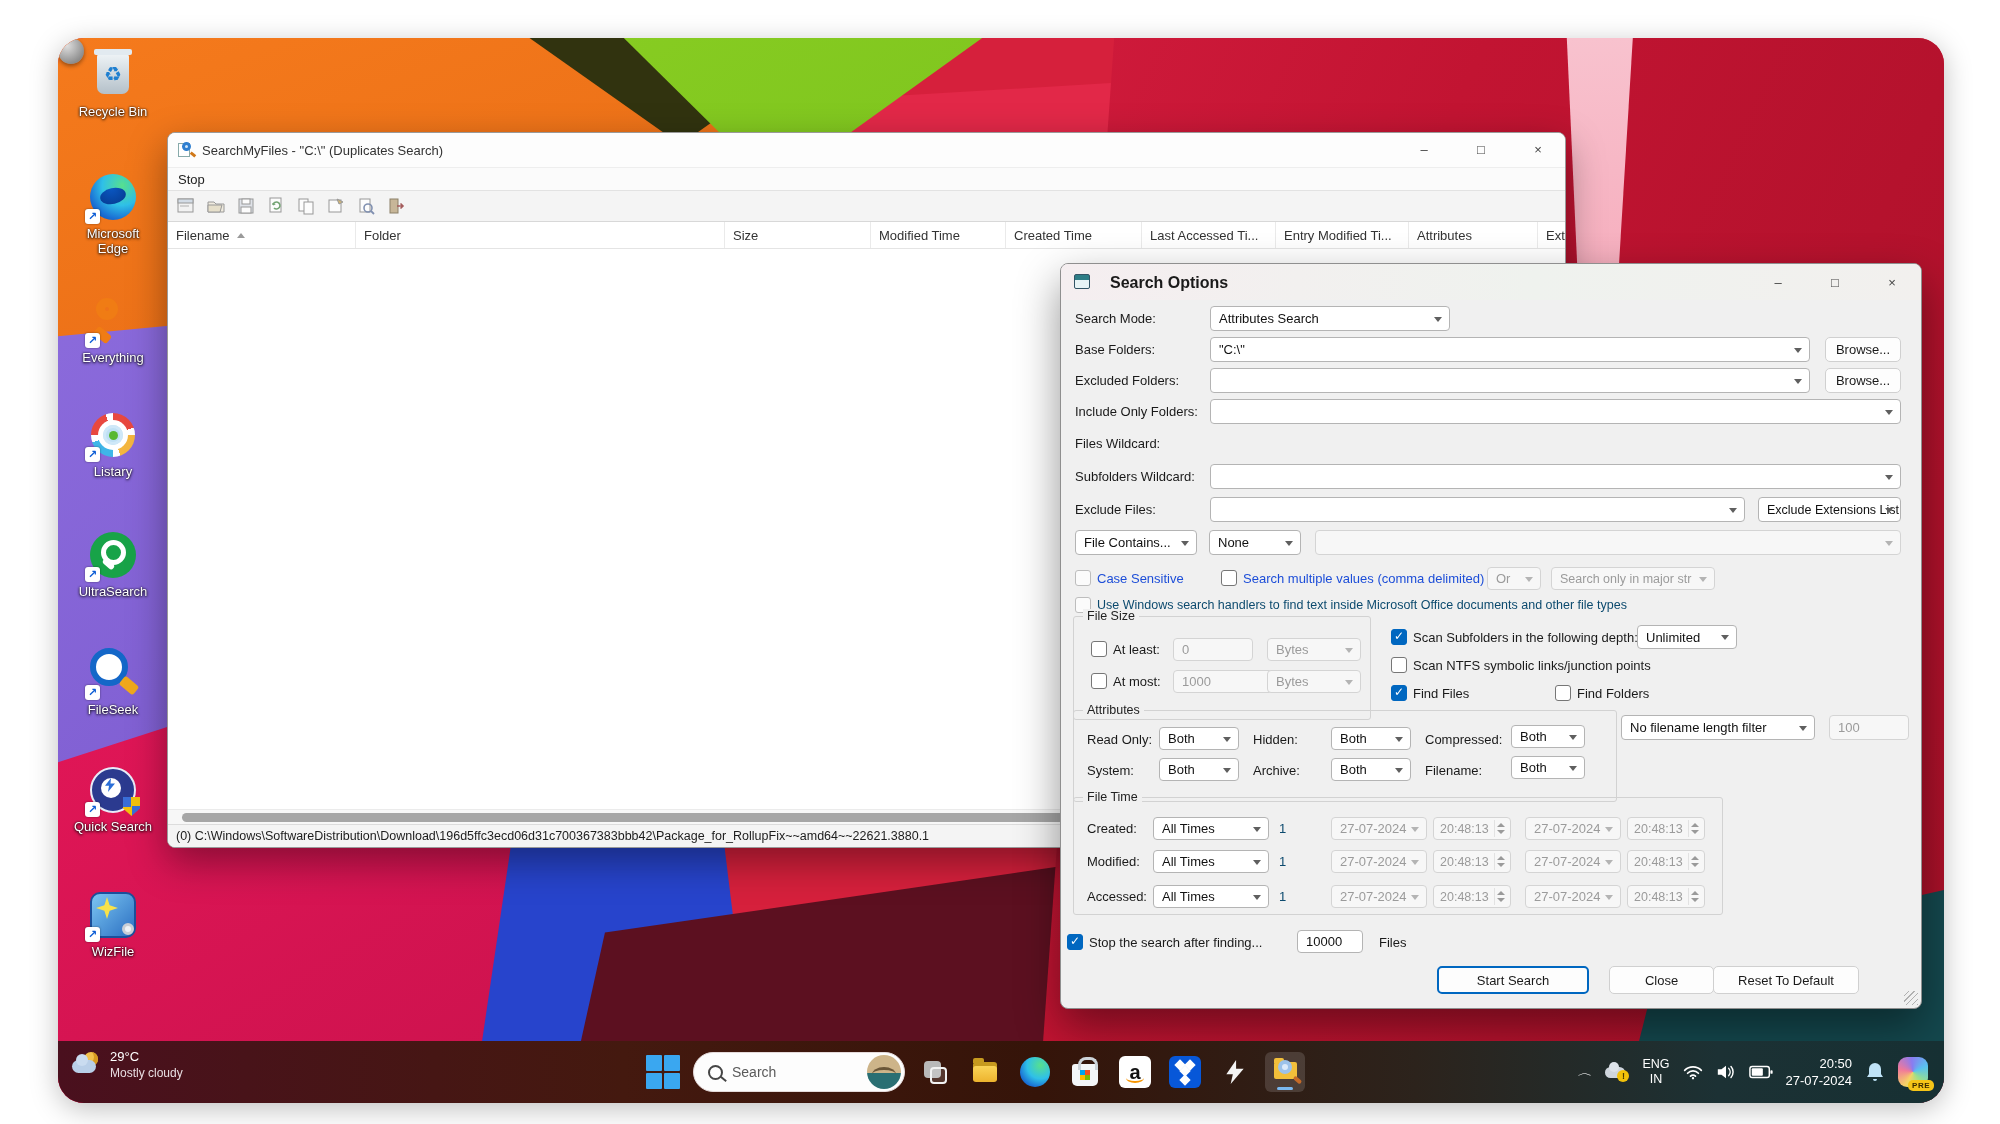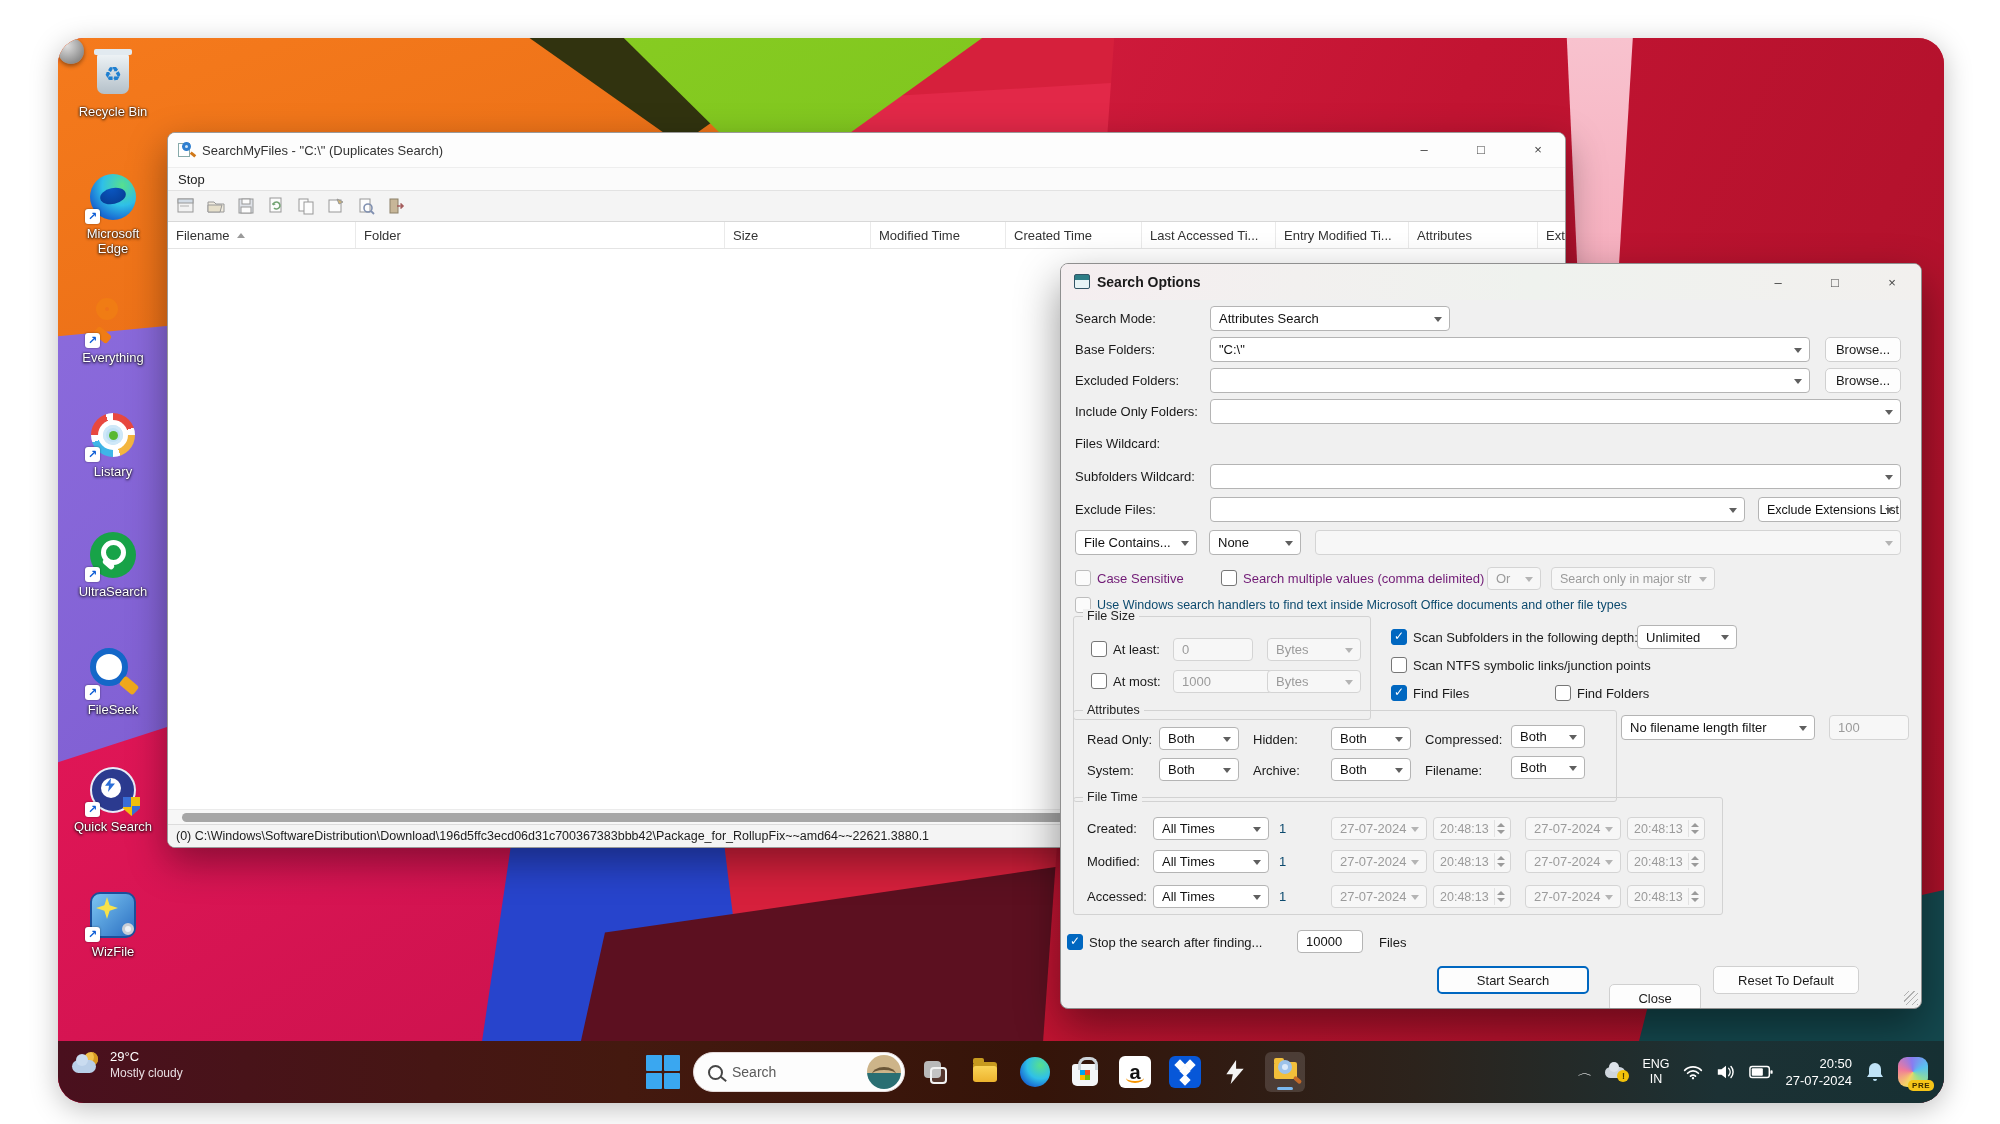--- a/index.html
+++ b/index.html
@@ -93,26 +93,26 @@
   .mw-list{flex:1 1 auto;background:#fff}
   .mw-hscroll{height:15px;background:#f7f7f7;border-top:1px solid #ebebeb;position:relative;flex:0 0 auto}
   .mw-hthumb{position:absolute;left:14px;top:3px;width:1262px;height:9px;border-radius:5px;background:#a6a6a6}
   .mw-status{height:23px;background:#f4f4f4;border-top:1px solid #dcdcdc;display:flex;align-items:center;
     font-size:12.5px;color:#1c1c1c;padding:0 8px;white-space:nowrap;overflow:hidden;flex:0 0 auto}
   
   .dlg{left:1002px;top:225px;width:862px;height:746px;z-index:20;background:#f0f0f0;border:1px solid #8f8f8f;
     border-radius:8px;box-shadow:0 18px 44px rgba(0,0,0,.42);position:absolute;overflow:hidden}
   .dlg-title{position:absolute;left:0;top:0;right:0;height:36px;
     background:linear-gradient(90deg,#f5eef0 0%,#eff2ee 55%,#f2f0ee 100%)}
-  .dlg-title-text{position:absolute;left:36px;top:10px;font-size:14px;font-weight:bold;color:#1a1a1a}
+  .dlg-title-text{position:absolute;left:49px;top:10px;font-size:16px;font-weight:bold;color:#1a1a1a}
   .dlg-appicon{position:absolute;left:13px;top:10px;width:16px;height:15px;border:1px solid #356;
     background:linear-gradient(180deg,#2e7d86 0 5px,#e8f4f6 5px);border-radius:2px}
   .lbl{position:absolute;font-size:13px;color:#1a1a1a;white-space:nowrap}
   .lbl.dis{color:#0c4a6e}
-  .lbl.semi{color:#701a75}
+  .lbl.semi{color:#1d4ed8}
   .combo,.tin{position:absolute;height:25px;background:#fff;border:1px solid #b4b4b4;border-radius:4px;
     font-size:13px;color:#111;display:flex;align-items:center;padding:0 22px 0 8px;white-space:nowrap;overflow:hidden}
   .tin{padding:0 8px}
   .combo .cv{position:absolute;right:7px;top:50%;margin-top:-2px;width:0;height:0;
     border-left:4px solid transparent;border-right:4px solid transparent;border-top:5px solid #5f5f5f}
   .combo.dis,.tin.dis{background:#f7f7f7;color:#9b9b9b;border-color:#d4d4d4}
   .combo.dis .cv{border-top-color:#b4b4b4}
   .cb{position:absolute;width:16px;height:16px;border:1px solid #767676;border-radius:3px;background:#fff}
   .cb.on{background:#0067c0;border-color:#0067c0}
   .cb.on::after{content:"✓";position:absolute;left:2px;top:-1px;color:#fff;font-size:12px;font-weight:bold}
@@ -640,21 +640,21 @@
         </div>
 
     <div class="cb on" style="left:6px;top:670px"></div>
     <span class="lbl" style="left:28px;top:671px">Stop the search after finding...</span>
     <div class="tin" style="left:236px;top:666px;width:66px;height:23px">
           <span>10000</span>
         </div>
     <span class="lbl" style="left:318px;top:671px">Files</span>
 
     <div class="btn default" style="left:376px;top:702px;width:152px">Start Search</div>
-    <div class="btn" style="left:548px;top:720px;width:92px">Close</div>
+    <div class="btn" style="left:548px;top:702px;width:105px">Close</div>
     <div class="btn" style="left:652px;top:702px;width:146px">Reset To Default</div>
     <div class="grip"></div>
   </div>
 
   <div class="taskbar">
     <div class="weather">
       <div class="w-icon">
             <div class="w-moon"></div>
             <div class="w-cloud"></div>
           </div>

